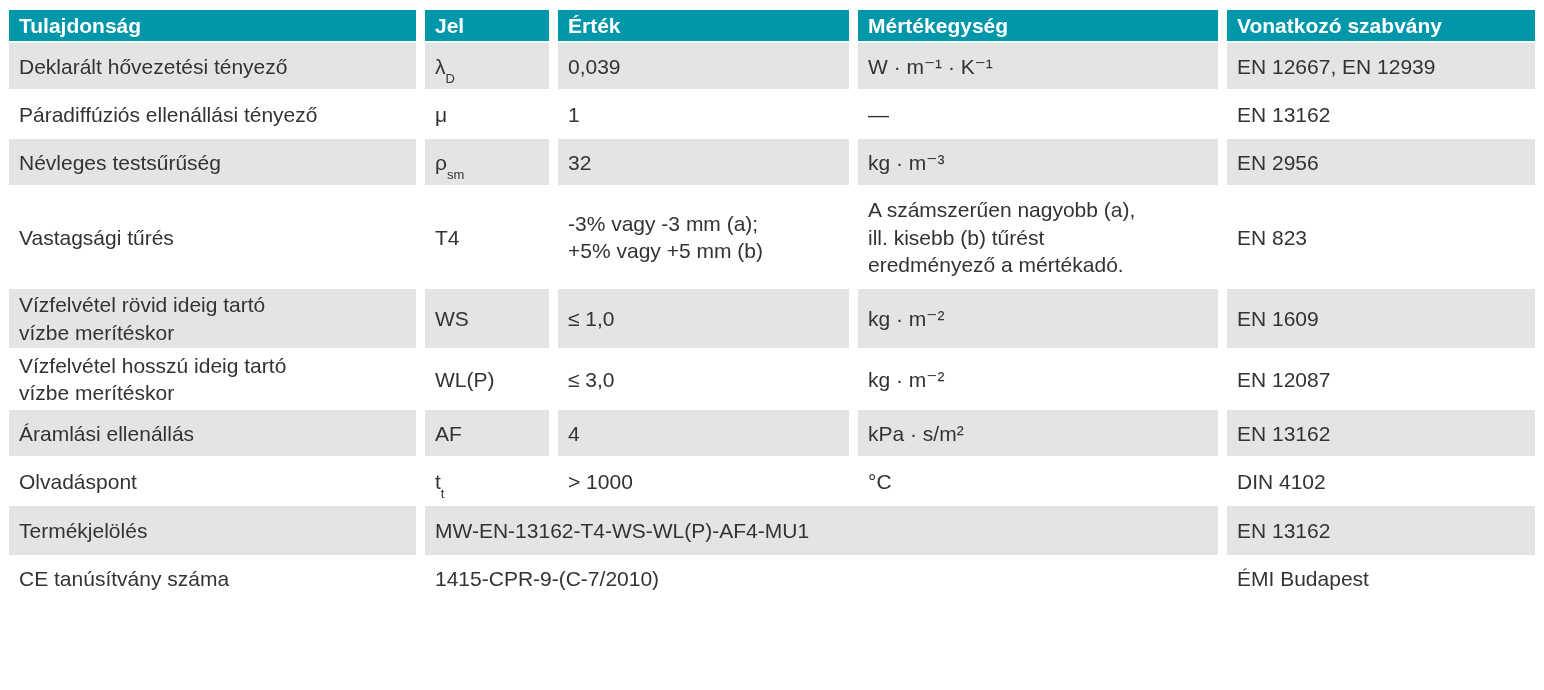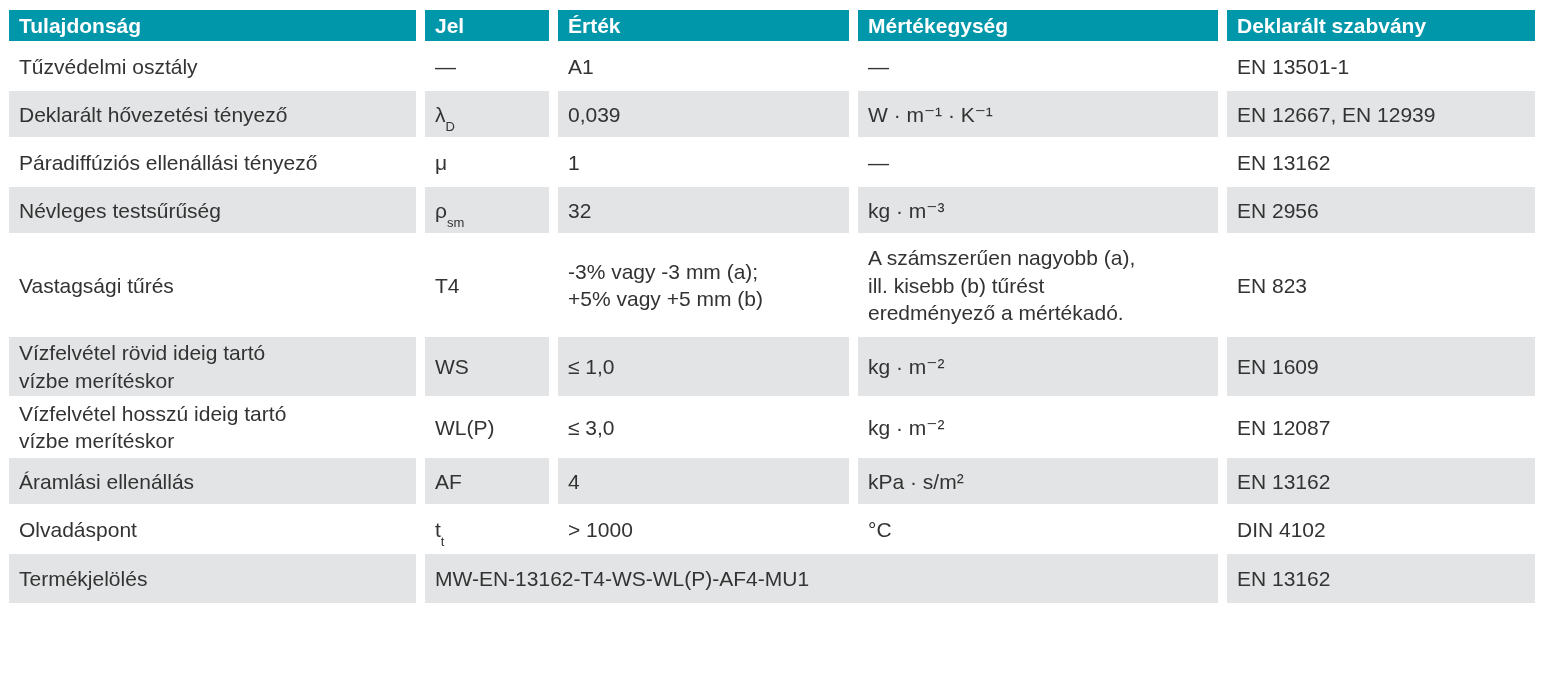--- a/index.html
+++ b/index.html
@@ -67,32 +67,25 @@
       <col class="c3">
       <col class="c4">
       <col class="c5">
   </colgroup>
   <thead>
     <tr>
       <th>Tulajdonság</th>
       <th>Jel</th>
       <th>Érték</th>
       <th>Mértékegység</th>
-      <th>Deklarált szabvány</th>
+      <th>Vonatkozó szabvány</th>
     </tr>
   </thead>
   <tbody>
 
-    <tr class="h-std">
-      <td>Tűzvédelmi osztály</td>
-      <td><span>—</span><sub class="sym-sub"></sub></td>
-      <td>A1</td>
-      <td>—</td>
-      <td>EN 13501-1</td>
-    </tr>
 
     <tr class="h-std alt">
       <td>Deklarált hővezetési tényező</td>
       <td><span>λ</span><sub class="sym-sub">D</sub></td>
       <td>0,039</td>
       <td>W · m⁻¹ · K⁻¹</td>
       <td>EN 12667, EN 12939</td>
     </tr>
 
     <tr class="h-std">
@@ -155,15 +148,20 @@
       <td>°C</td>
       <td>DIN 4102</td>
     </tr>
 
     <tr class="h-sm1 alt">
       <td>Termékjelölés</td>
       <td colspan="3">MW-EN-13162-T4-WS-WL(P)-AF4-MU1</td>
       <td>EN 13162</td>
     </tr>
 
+    <tr class="h-sm2">
+      <td>CE tanúsítvány száma</td>
+      <td colspan="3">1415-CPR-9-(C-7/2010)</td>
+      <td>ÉMI Budapest</td>
+    </tr>
 
   </tbody>
 </table>
 
 </body></html>

